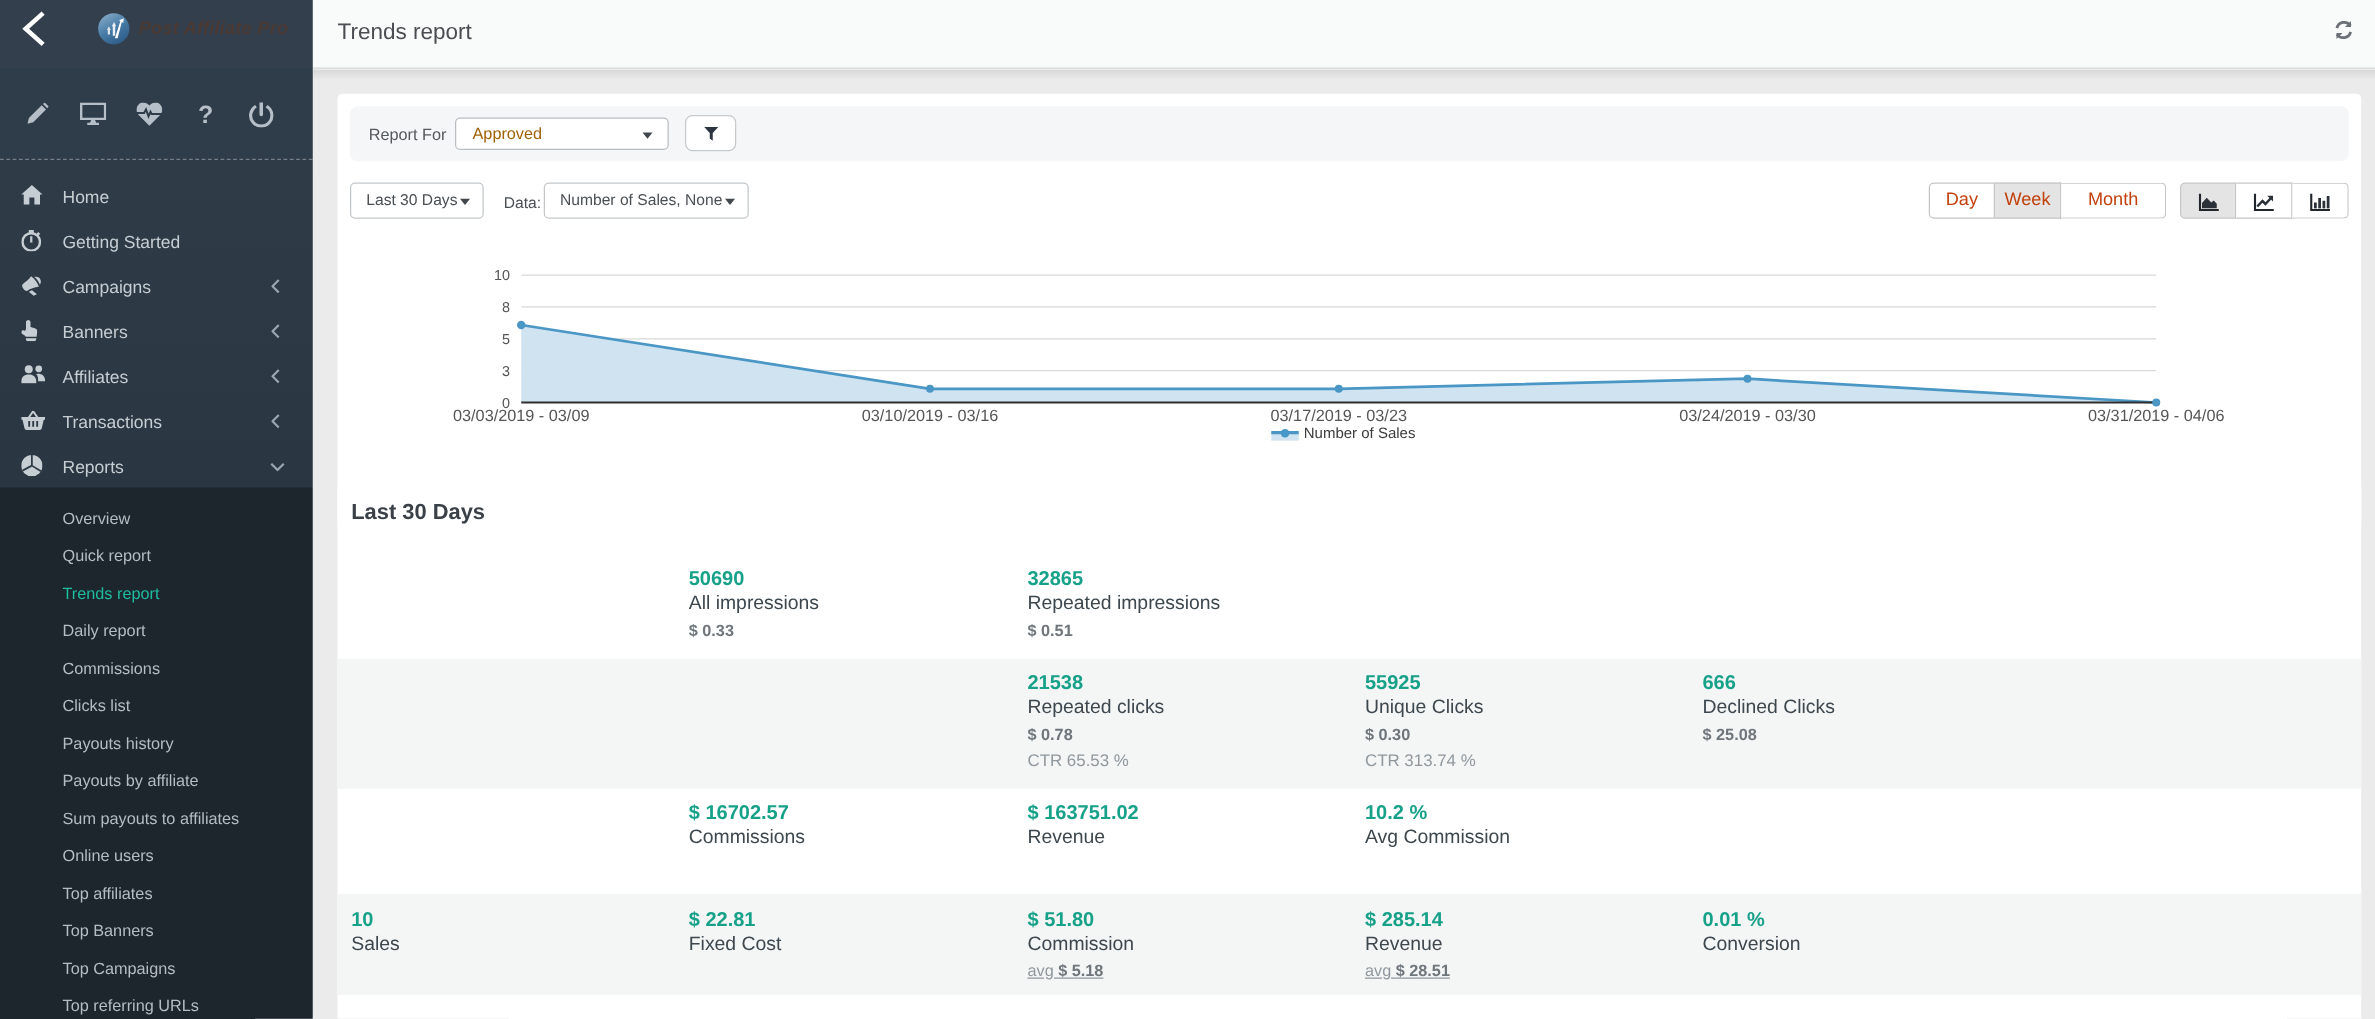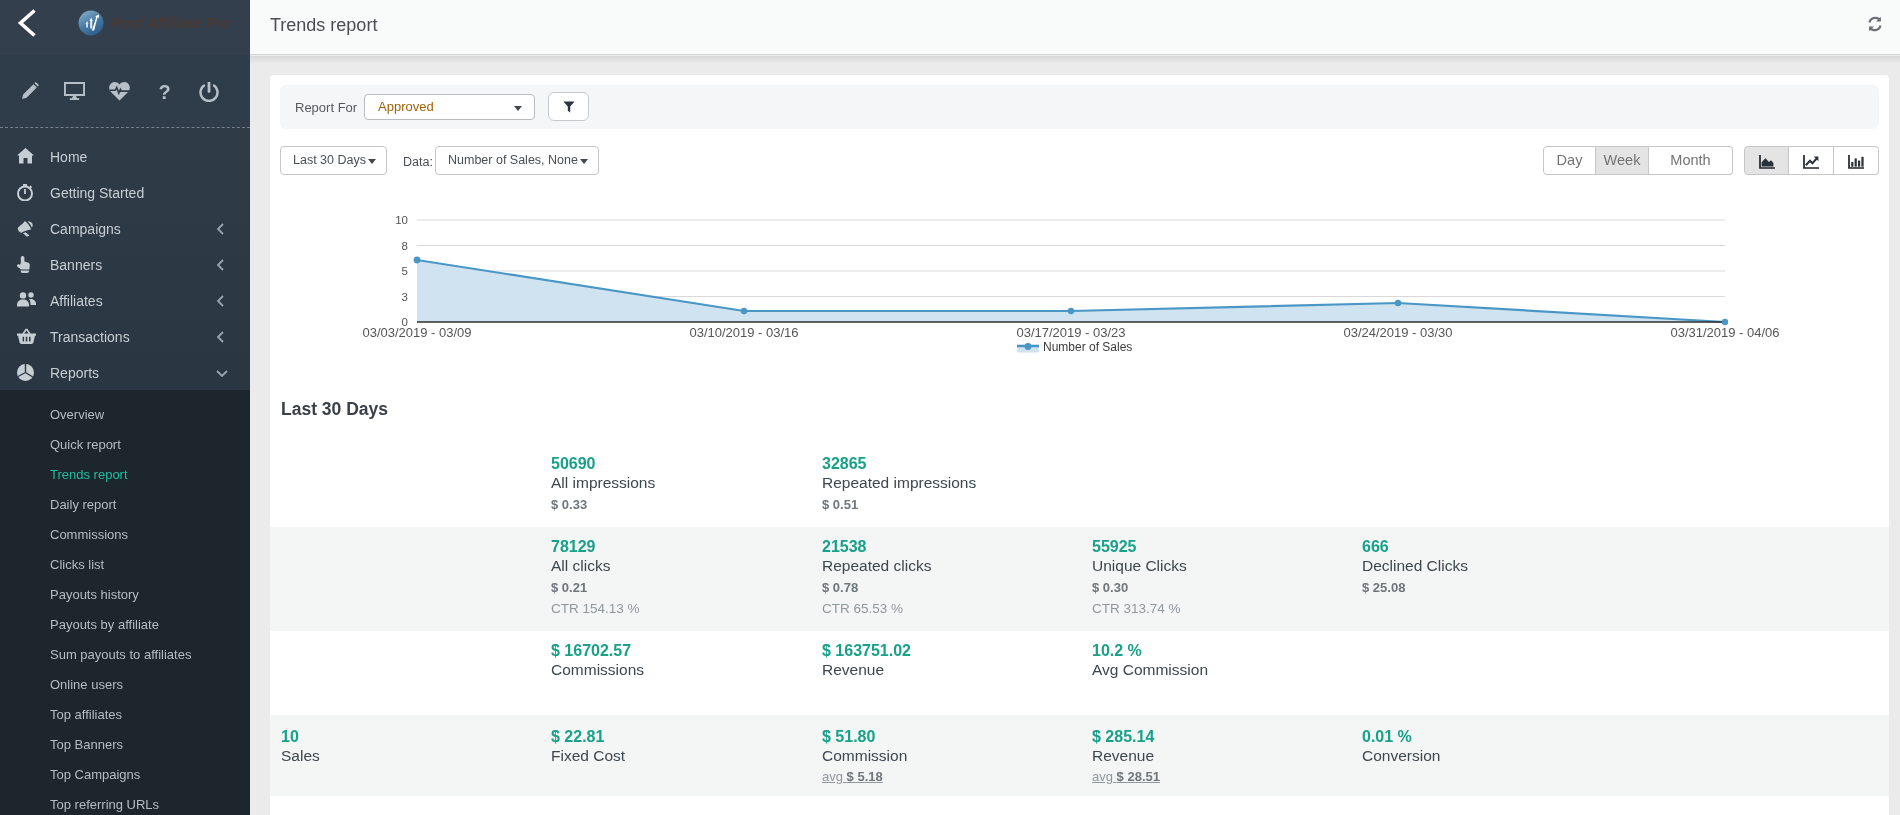--- a/index.html
+++ b/index.html
@@ -35,21 +35,21 @@
 #selApproved .car { position:absolute; right:12px; top:11px; }
 #fbtn { position:absolute; left:268px; top:7px; width:41px; height:29px; background:#fff; border:1px solid #c6cacd; border-radius:6px; }
 .car { width:0; height:0; border-left:4.5px solid transparent; border-right:4.5px solid transparent; border-top:5.5px solid #42474c; display:inline-block; }
 .btn { position:absolute; height:29px; background:#fff; border:1px solid #c3c7ca; border-radius:4px; font-size:12.5px; color:#4a4f54; line-height:27px; }
 #btnLast30 { left:10px; top:71px; width:107px; padding-left:12px; }
 #btnLast30 .car { position:absolute; right:10px; top:12px; }
 #dataLbl { position:absolute; left:133px; top:80px; font-size:12.5px; color:#4a4f54; }
 #btnData { left:165px; top:71px; width:164px; padding-left:12px; }
 #btnData .car { position:absolute; right:10px; top:12px; }
 #grpDWM { position:absolute; left:1273px; top:71px; height:29px; }
-#grpDWM .seg { float:left; height:29px; border:1px solid #c6c6c6; border-left:none; background:#fff; font-size:14.5px; color:#737373; line-height:27px; text-align:center; }
+#grpDWM .seg { float:left; height:29px; border:1px solid #c6c6c6; border-left:none; background:#fff; font-size:14.5px; color:#c2410c; line-height:27px; text-align:center; }
 #grpDWM .seg:first-child { border-left:1px solid #c6c6c6; border-radius:4px 0 0 4px; }
 #grpDWM .seg:last-child { border-radius:0 4px 4px 0; }
 #grpDWM .seg.on { background:#e4e4e4; }
 #grpIco { position:absolute; left:1474px; top:71px; height:29px; }
 #grpIco .seg { float:left; width:45px; height:29px; border:1px solid #c6c6c6; border-left:none; background:#fff; text-align:center; padding-top:7px; }
 #grpIco .seg:first-child { border-left:1px solid #c6c6c6; border-radius:4px 0 0 4px; }
 #grpIco .seg:last-child { border-radius:0 4px 4px 0; }
 #grpIco .seg.on { background:#e4e4e4; }
 
 
@@ -289,26 +289,20 @@
         <div class="lbl2">All impressions</div>
         <div class="sub">$ 0.33</div>
       </div>
     <div class="cell c3">
         <div class="num">32865</div>
         <div class="lbl2">Repeated impressions</div>
         <div class="sub">$ 0.51</div>
       </div>
   </div>
   <div class="srow2" id="rowB">
-    <div class="cell c2">
-        <div class="num">78129</div>
-        <div class="lbl2">All clicks</div>
-        <div class="sub">$ 0.21</div>
-        <div class="ctr">CTR 154.13 %</div>
-      </div>
     <div class="cell c3">
         <div class="num">21538</div>
         <div class="lbl2">Repeated clicks</div>
         <div class="sub">$ 0.78</div>
         <div class="ctr">CTR 65.53 %</div>
       </div>
     <div class="cell c4">
         <div class="num">55925</div>
         <div class="lbl2">Unique Clicks</div>
         <div class="sub">$ 0.30</div>

